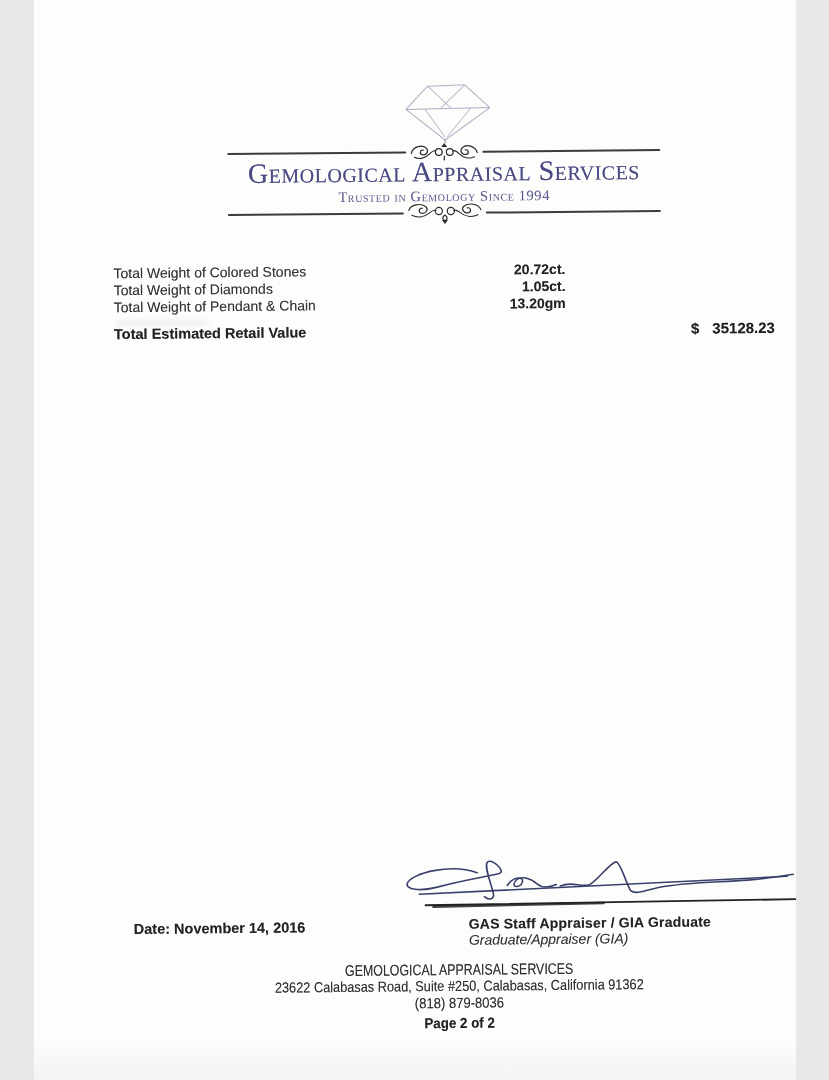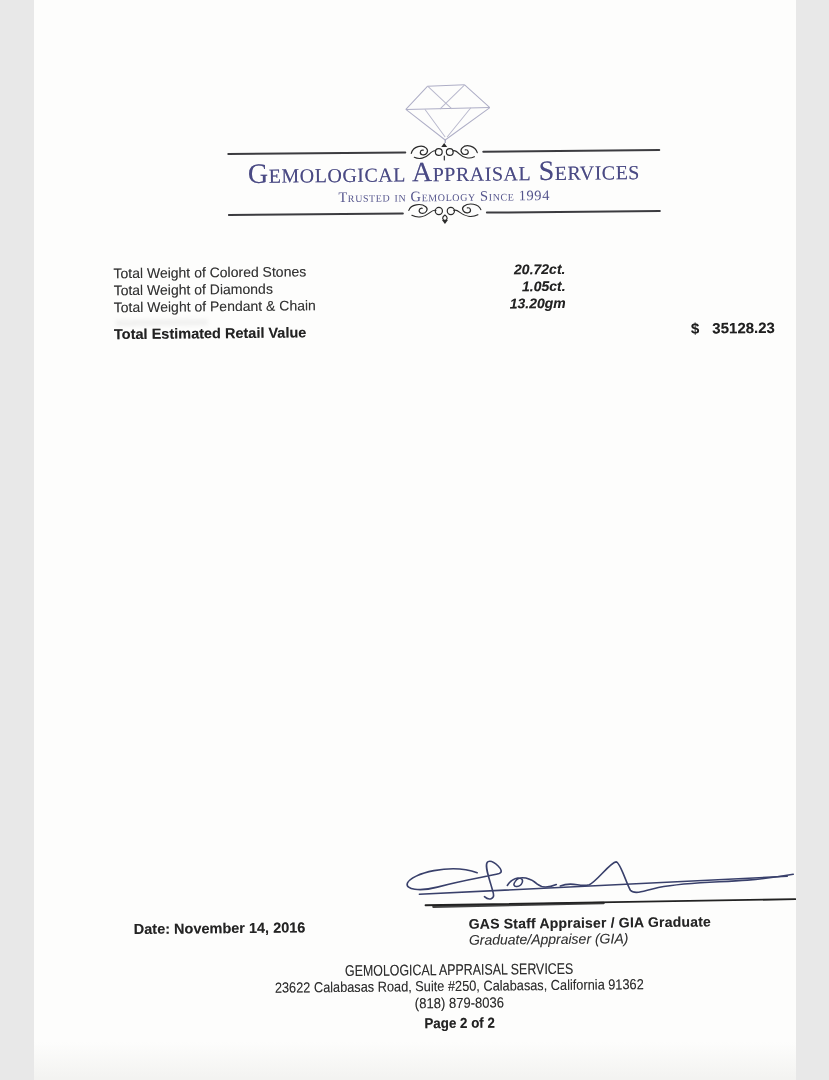--- a/index.html
+++ b/index.html
@@ -45,21 +45,21 @@
     font-variant:small-caps;
     font-size:14.5px;letter-spacing:.6px;
     color:#56568d;white-space:nowrap;
   }
 
   
   .w-row{left:82px;width:452px;display:flex;justify-content:space-between;
     font-size:14px;line-height:15px;white-space:nowrap;
     text-shadow:0 0 .5px rgba(45,45,45,.4);}
   .w-row .lbl{position:static;color:#333;}
-  .w-row .val{position:static;font-weight:bold;color:#222;font-style:italic;}
+  .w-row .val{position:static;font-weight:bold;color:#222;}
   .row0{top:263px;} .row1{top:280px;} .row2{top:297px;}
   .total-label{left:82px;top:323px;font-size:14.5px;font-weight:bold;color:#222;
     white-space:nowrap;text-shadow:0 0 .5px rgba(34,34,34,.4);}
   .total-value{left:659px;top:322px;display:flex;gap:13px;font-size:15px;font-weight:bold;color:#1f1f1f;
     text-shadow:0 0 .5px rgba(31,31,31,.4);}
   .total-value span{position:static;}
   .ghost{left:84px;top:317px;width:92px;height:6px;background:#9a9a9a;opacity:.13;filter:blur(2px);}
 
   
   .sig-svg{left:352px;top:855px;width:414px;height:58px;}

